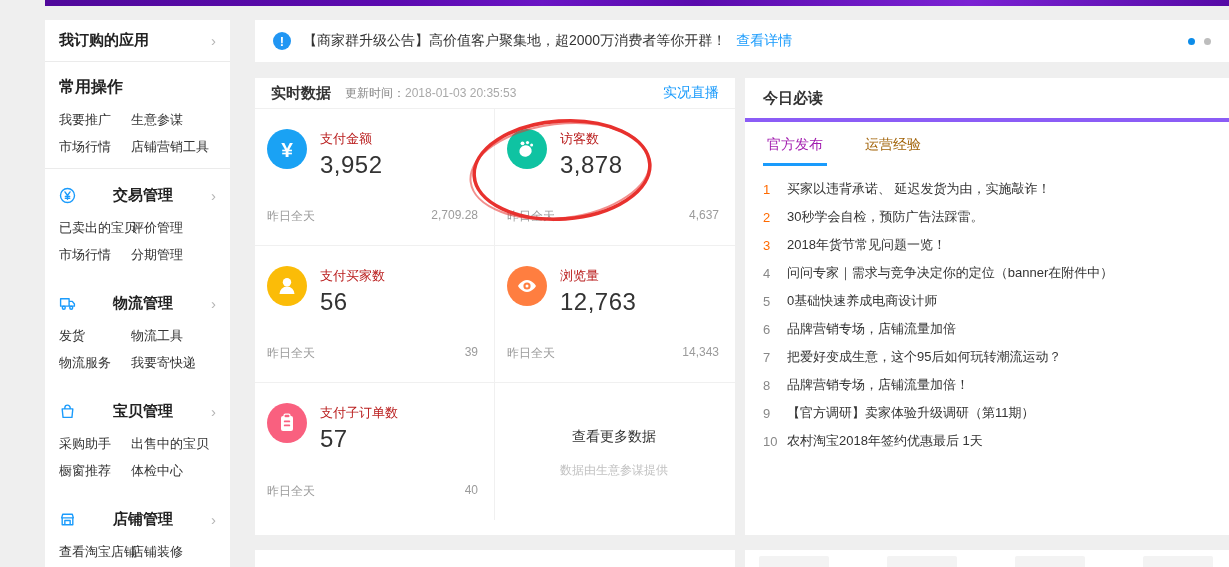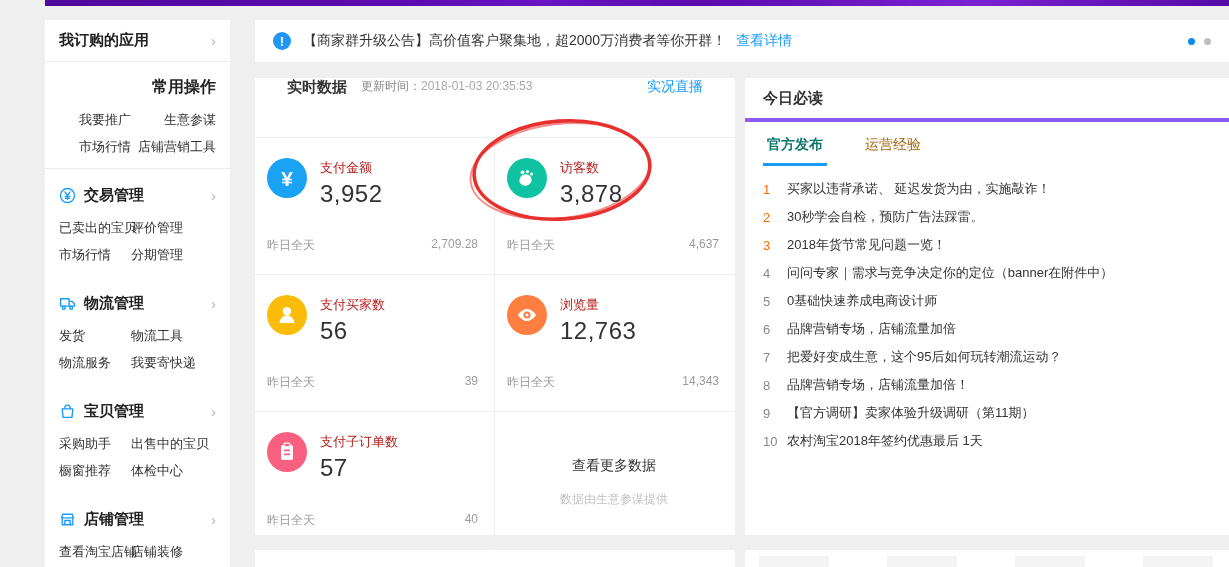--- a/index.html
+++ b/index.html
@@ -9,45 +9,45 @@
 
   
   .top-banner { position:absolute; left:45px; top:0; width:1184px; height:6px;
     background:linear-gradient(90deg,#50099b 0%,#5c0ab0 30%,#6a14c4 42%,#5a0aad 55%,#7b22d3 78%,#560aa6 100%); }
 
   
   .sidebar { position:absolute; left:45px; top:20px; width:185px; height:547px; background:#fff; }
   .side-app { height:42px; display:flex; align-items:center; padding:0 14px; border-bottom:1px solid #ebebeb; cursor:pointer; }
   .side-app .t { font-size:15px; font-weight:bold; color:#222; }
   .chev { margin-left:auto; color:#b5b5b5; font-size:15px; line-height:1; }
-  .side-common { padding:12px 14px 8px; border-bottom:1px solid #ebebeb;text-align:right; }
+  .side-common { padding:12px 14px 8px; border-bottom:1px solid #ebebeb; }
   .side-common .t { font-size:16px; font-weight:bold; color:#222; height:26px; line-height:26px; }
   .link-grid { display:grid; grid-template-columns:72px auto; margin-top:6px; }
   .link-grid span { font-size:13px; color:#333; height:27px; line-height:27px; cursor:pointer; white-space:nowrap; }
   .side-sections { padding-top:15px; }
   .side-section { margin-bottom:24px; padding:0 14px; }
   .sec-head { display:flex; align-items:center; height:22px; cursor:pointer; }
   .sec-head .ic { width:17px; height:17px; margin-right:8px; display:inline-flex; }
-  .sec-head .t { font-size:15px; font-weight:bold; color:#222; }
+  .sec-head .t { font-size:15px; font-weight:bold; color:#222;margin-left:29px; }
   .side-section .link-grid { margin-top:8px; }
 
   
   .announce { position:absolute; left:255px; top:20px; width:974px; height:42px; background:#fff;
     display:flex; align-items:center; padding:0 14px; }
   .info-ic { width:18px; height:18px; border-radius:50%; background:#2196f3; color:#fff; font-size:13px;
     font-weight:bold; display:flex; align-items:center; justify-content:center; margin:0 12px 0 4px; flex:none; }
   .announce .txt { font-size:14px; color:#333; }
   .announce .lnk { font-size:14px; color:#1a9bfc; margin-left:10px; cursor:pointer; }
   .dots { margin-left:auto; display:flex; gap:9px; align-items:center; padding-right:4px; }
   .dots i { width:7px; height:7px; border-radius:50%; display:block; }
   .dot-on { background:#0c8ce9; } .dot-off { background:#bdbdbd; }
 
   
   .realtime { position:absolute; left:255px; top:78px; width:480px; height:457px; background:#fff; }
-  .rt-head { height:60px; display:flex; padding:0 32px; border-bottom:1px solid #f0f0f0; }
+  .rt-head { height:31px; display:flex; align-items:center; padding:0 16px; border-bottom:1px solid #f0f0f0; }
   .rt-head .t { font-size:15px; font-weight:bold; color:#333; }
   .rt-head .upd { font-size:12px; color:#888; margin-left:14px; }
   .rt-head .upd em { font-style:normal; color:#a9a9a9; }
   .rt-head .live { margin-left:auto; font-size:14px; color:#1a9bfc; cursor:pointer; }
   .metrics { display:grid; grid-template-columns:240px 240px; grid-auto-rows:137px; }
   .mcell { padding:20px 14px 16px 12px; display:flex; flex-direction:column; }
   .mcell.bR { border-right:1px solid #f0f0f0; } .mcell.bB { border-bottom:1px solid #f0f0f0; }
   .mtop { display:flex; }
   .mic { width:40px; height:40px; border-radius:50%; flex:none; display:flex; align-items:center; justify-content:center; }
   .mic .yg { color:#fff; font-size:21px; font-weight:bold; line-height:1; }
@@ -61,21 +61,21 @@
 
   
   .annotation { position:absolute; left:455px; top:110px; pointer-events:none; }
 
   
   .daily { position:absolute; left:745px; top:78px; width:484px; height:457px; background:#fff; }
   .dr-head { height:44px; display:flex; align-items:center; padding:0 18px; border-bottom:4px solid #8b5cf6; }
   .dr-head .t { font-size:15px; font-weight:bold; color:#333; }
   .dr-tabs { padding:12px 18px 0; display:flex; }
   .tab { font-size:14px; color:#a16207; padding:2px 4px 9px; margin-right:34px; cursor:pointer; border-bottom:3px solid transparent; }
-  .tab.active { color:#0f766e; font-weight:bold; border-bottom-color:#1a9bfc; }
+  .tab.active { color:#a21caf; font-weight:normal; border-bottom-color:#1a9bfc; }
   .dr-list { padding:9px 18px 0; }
   .dr-item { display:flex; height:28px; align-items:center; cursor:pointer; }
   .dr-item .num { width:24px; font-size:13px; color:#888; flex:none; }
   .dr-item.hot .num { color:#ff6a00; }
   .dr-item .txt { font-size:13px; color:#333; white-space:nowrap; overflow:hidden; }
 
   
   .strip { position:absolute; top:550px; height:17px; background:#fff; overflow:hidden; }
   .strip-left { left:255px; width:480px; }
   .strip-right { left:745px; width:484px; padding:6px 14px 0; display:flex; gap:58px; }

